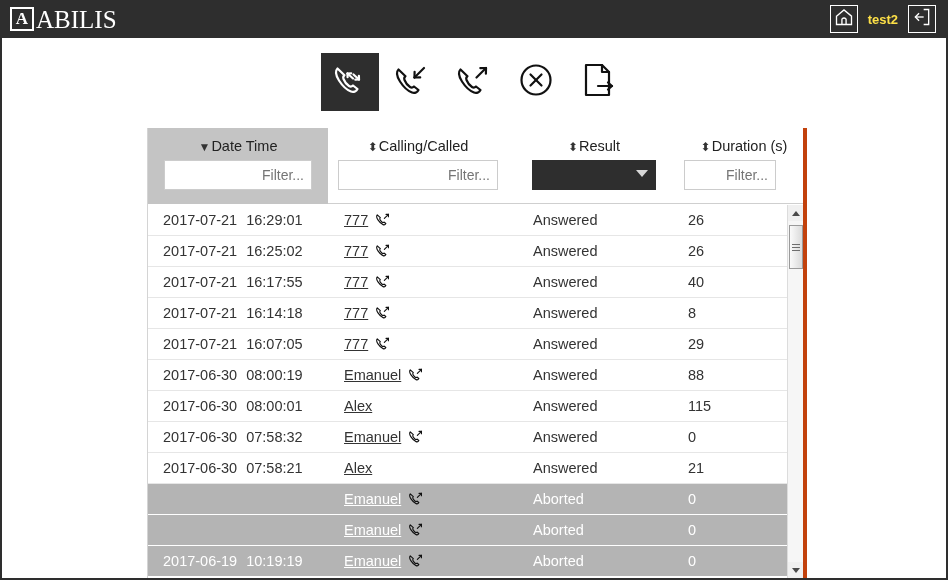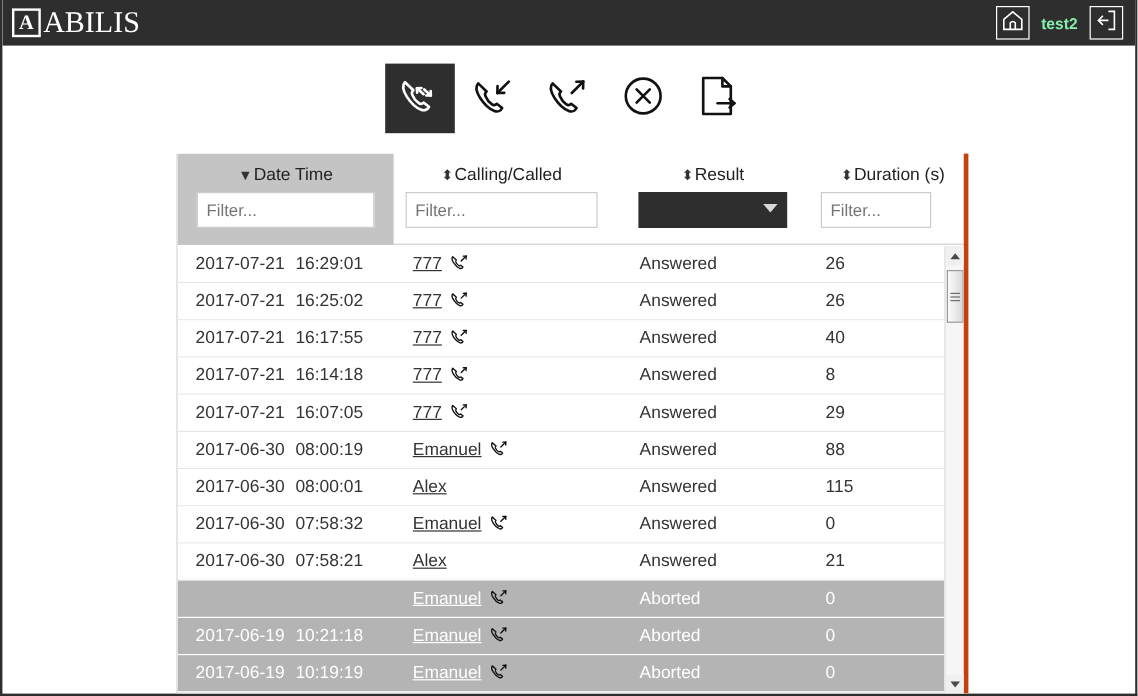--- a/index.html
+++ b/index.html
@@ -79,21 +79,21 @@
     width: 28px;
     height: 28px;
     border: 1px solid #ffffff;
     display: flex;
     align-items: center;
     justify-content: center;
   }
   #user-name {
     font-size: 13px;
     font-weight: bold;
-    color: #86efac;
+    color: #fde047;
   }
 
   
   #toolbar {
     position: absolute;
     left: 0; top: 38px;
     width: 100%;
     height: 88px;
     display: flex;
     align-items: center;
@@ -151,20 +151,21 @@
     display: block;
     margin: 6px auto 0 auto;
     height: 30px;
     border: 1px solid #cccccc;
     background: #ffffff;
     font-family: "Liberation Sans", sans-serif;
     font-size: 14px;
     color: #9a9a9a;
     padding: 0 7px;
     outline: none;
+    text-align: right;
   }
   .filter-select {
     display: block;
     height: 30px;
     background: #2e2e2e;
     border: none;
     position: relative;
   }
   .filter-select .caret {
     position: absolute;
@@ -498,21 +499,20 @@
           <div class="cell c-party"><a>Emanuel</a><span class="call-ico"><svg width="17" height="17" viewBox="0 0 24 24" fill="none" stroke="#111111" stroke-width="1.6" stroke-linecap="round" stroke-linejoin="round">
                 <path d="M3.2 5.5 C1.8 7 2.1 9.3 4.2 12.6 C6.3 15.9 9 18.3 11.4 19.2 C13.2 19.9 14.7 18.9 15.3 17.7 L12.6 15.6 C12 16.2 11.1 16.5 10.2 15.9 C8.7 14.9 7.5 13.2 6.9 11.7 C6.5 10.6 6.9 9.9 7.5 9.4 Z"></path>
                 <path d="M13.2 10.5 L19 4.8"></path>
                 <path d="M19 4.8 L15.6 4.85"></path>
                 <path d="M19 4.8 L18.95 8.2"></path>
               </svg></span></div>
           <div class="cell c-result">Aborted</div>
           <div class="cell c-dur">0</div>
         </div>
         <div class="row selected">
-          <div class="cell c-date"><span class="t-date">2017-06-19</span><span class="t-time">10:21:18</span></div>
           <div class="cell c-party"><a>Emanuel</a><span class="call-ico"><svg width="17" height="17" viewBox="0 0 24 24" fill="none" stroke="#111111" stroke-width="1.6" stroke-linecap="round" stroke-linejoin="round">
                 <path d="M3.2 5.5 C1.8 7 2.1 9.3 4.2 12.6 C6.3 15.9 9 18.3 11.4 19.2 C13.2 19.9 14.7 18.9 15.3 17.7 L12.6 15.6 C12 16.2 11.1 16.5 10.2 15.9 C8.7 14.9 7.5 13.2 6.9 11.7 C6.5 10.6 6.9 9.9 7.5 9.4 Z"></path>
                 <path d="M13.2 10.5 L19 4.8"></path>
                 <path d="M19 4.8 L15.6 4.85"></path>
                 <path d="M19 4.8 L18.95 8.2"></path>
               </svg></span></div>
           <div class="cell c-result">Aborted</div>
           <div class="cell c-dur">0</div>
         </div>
         <div class="row selected">

